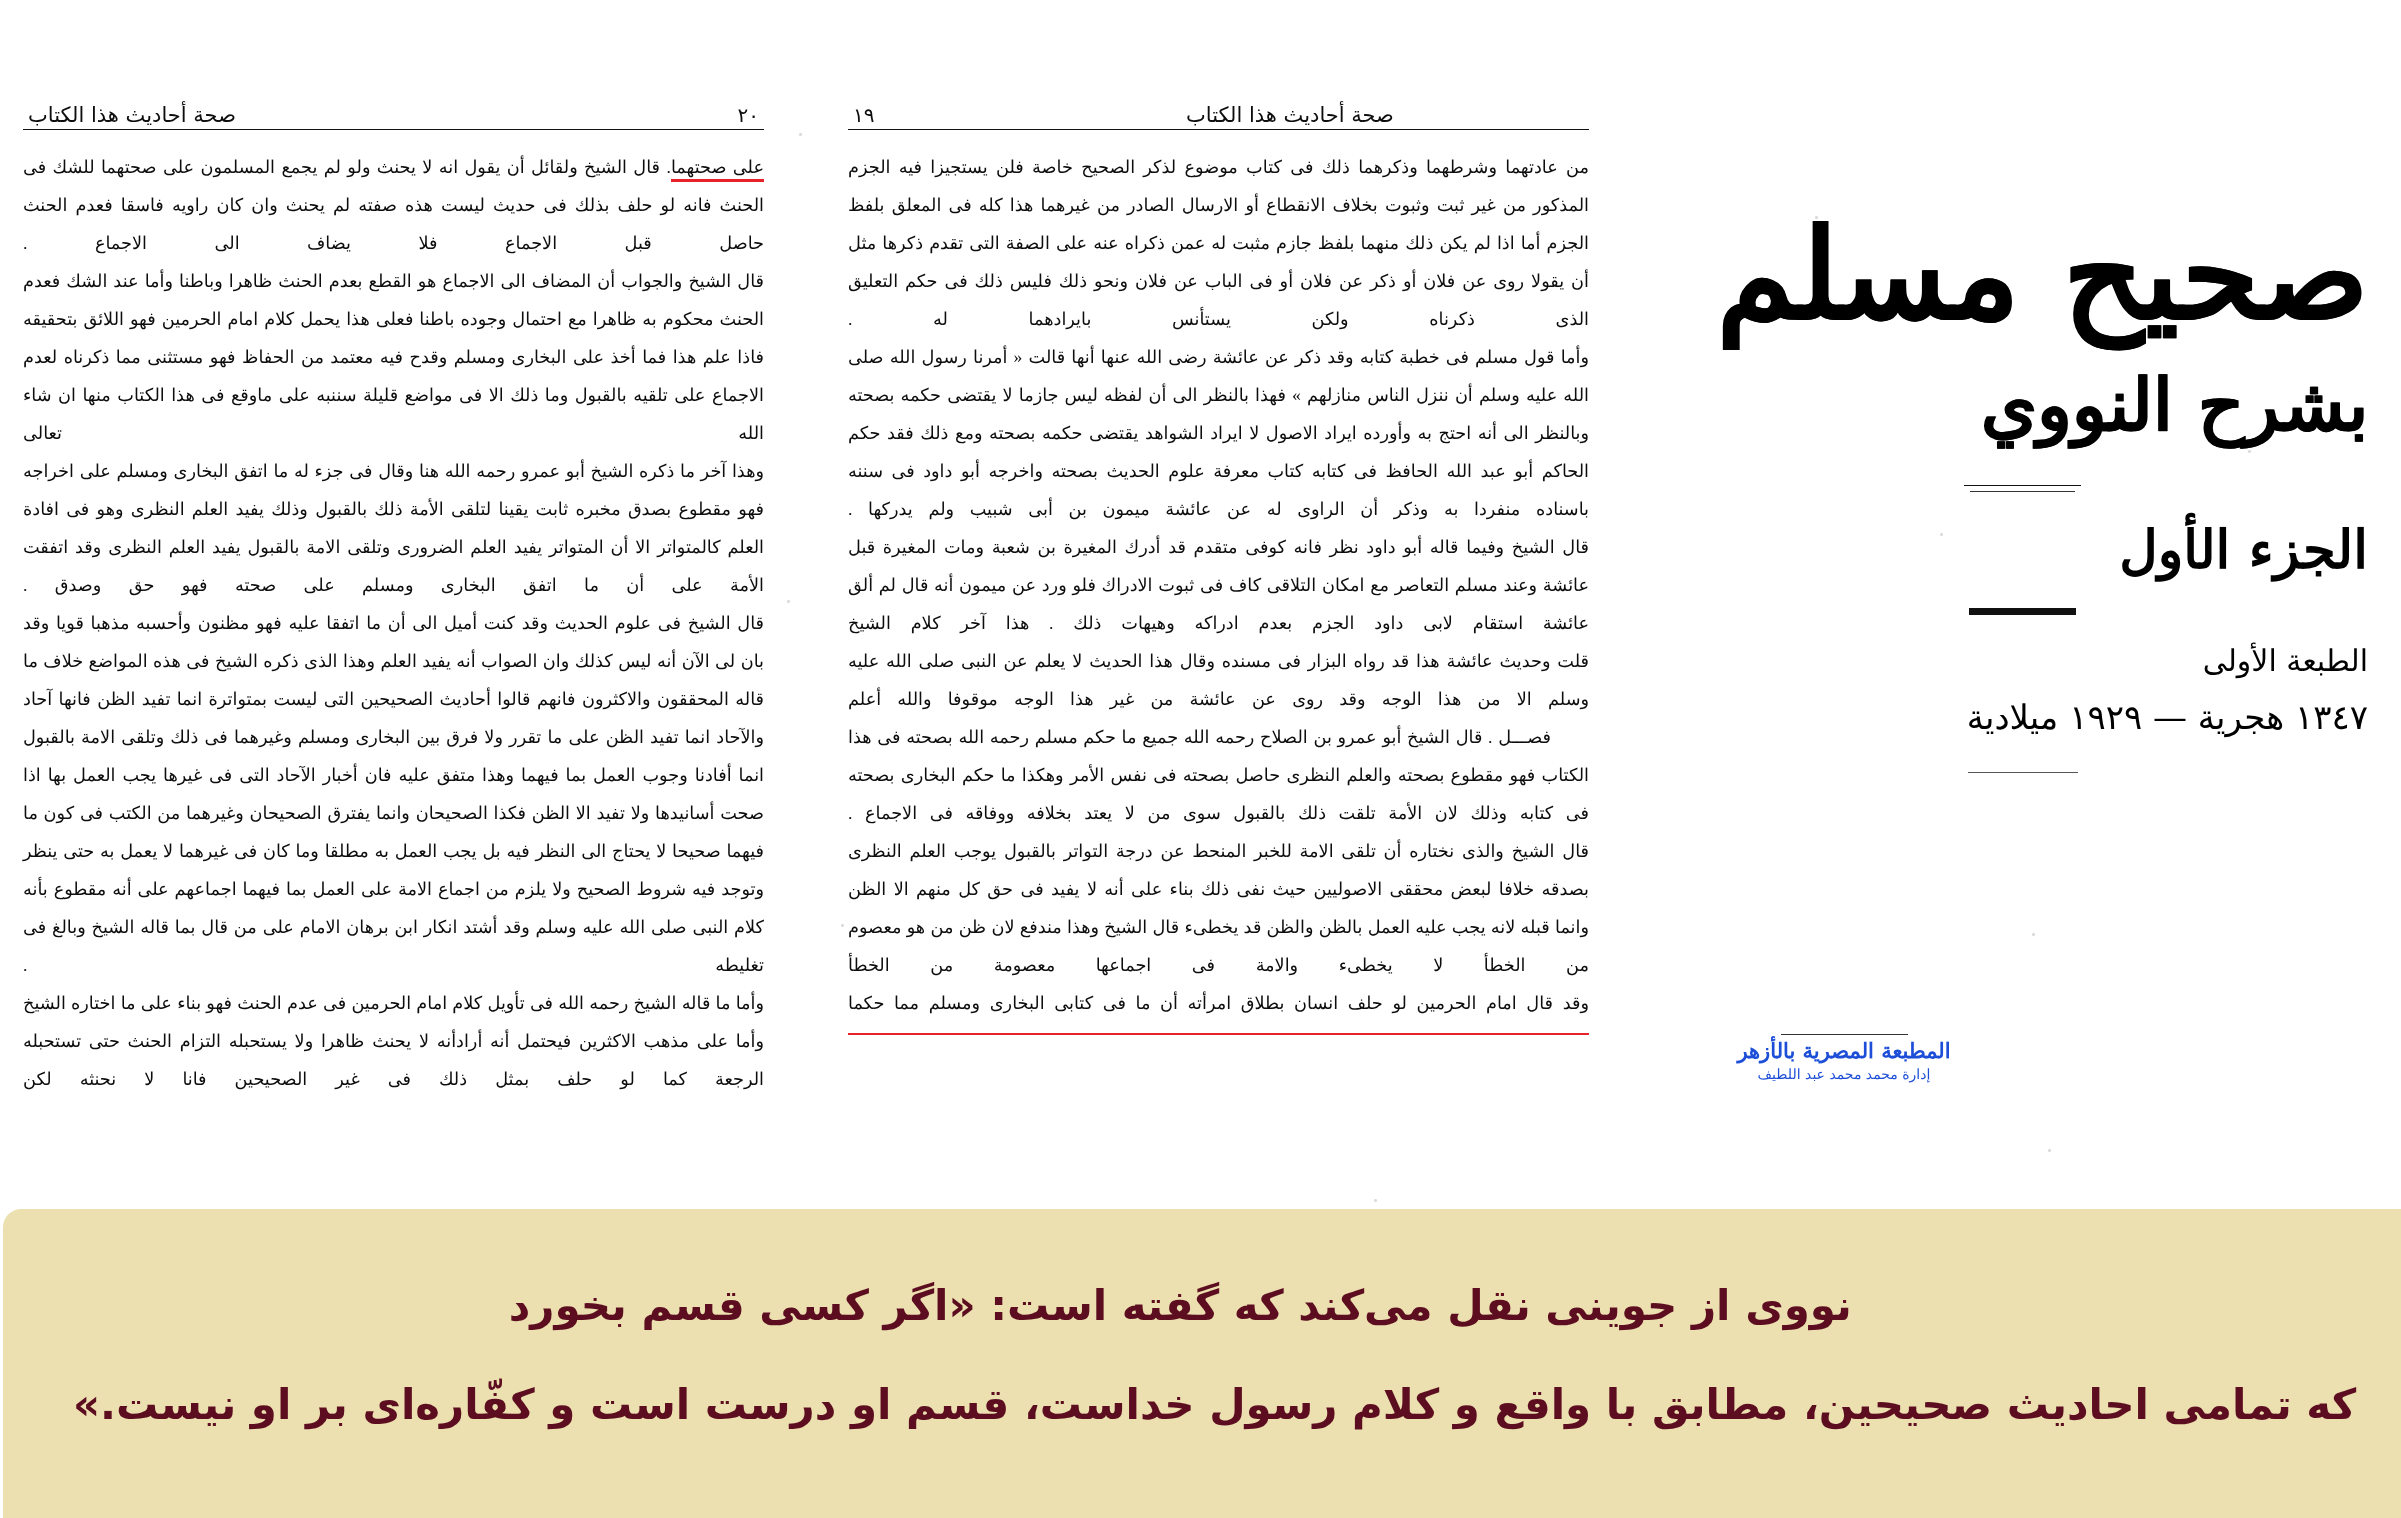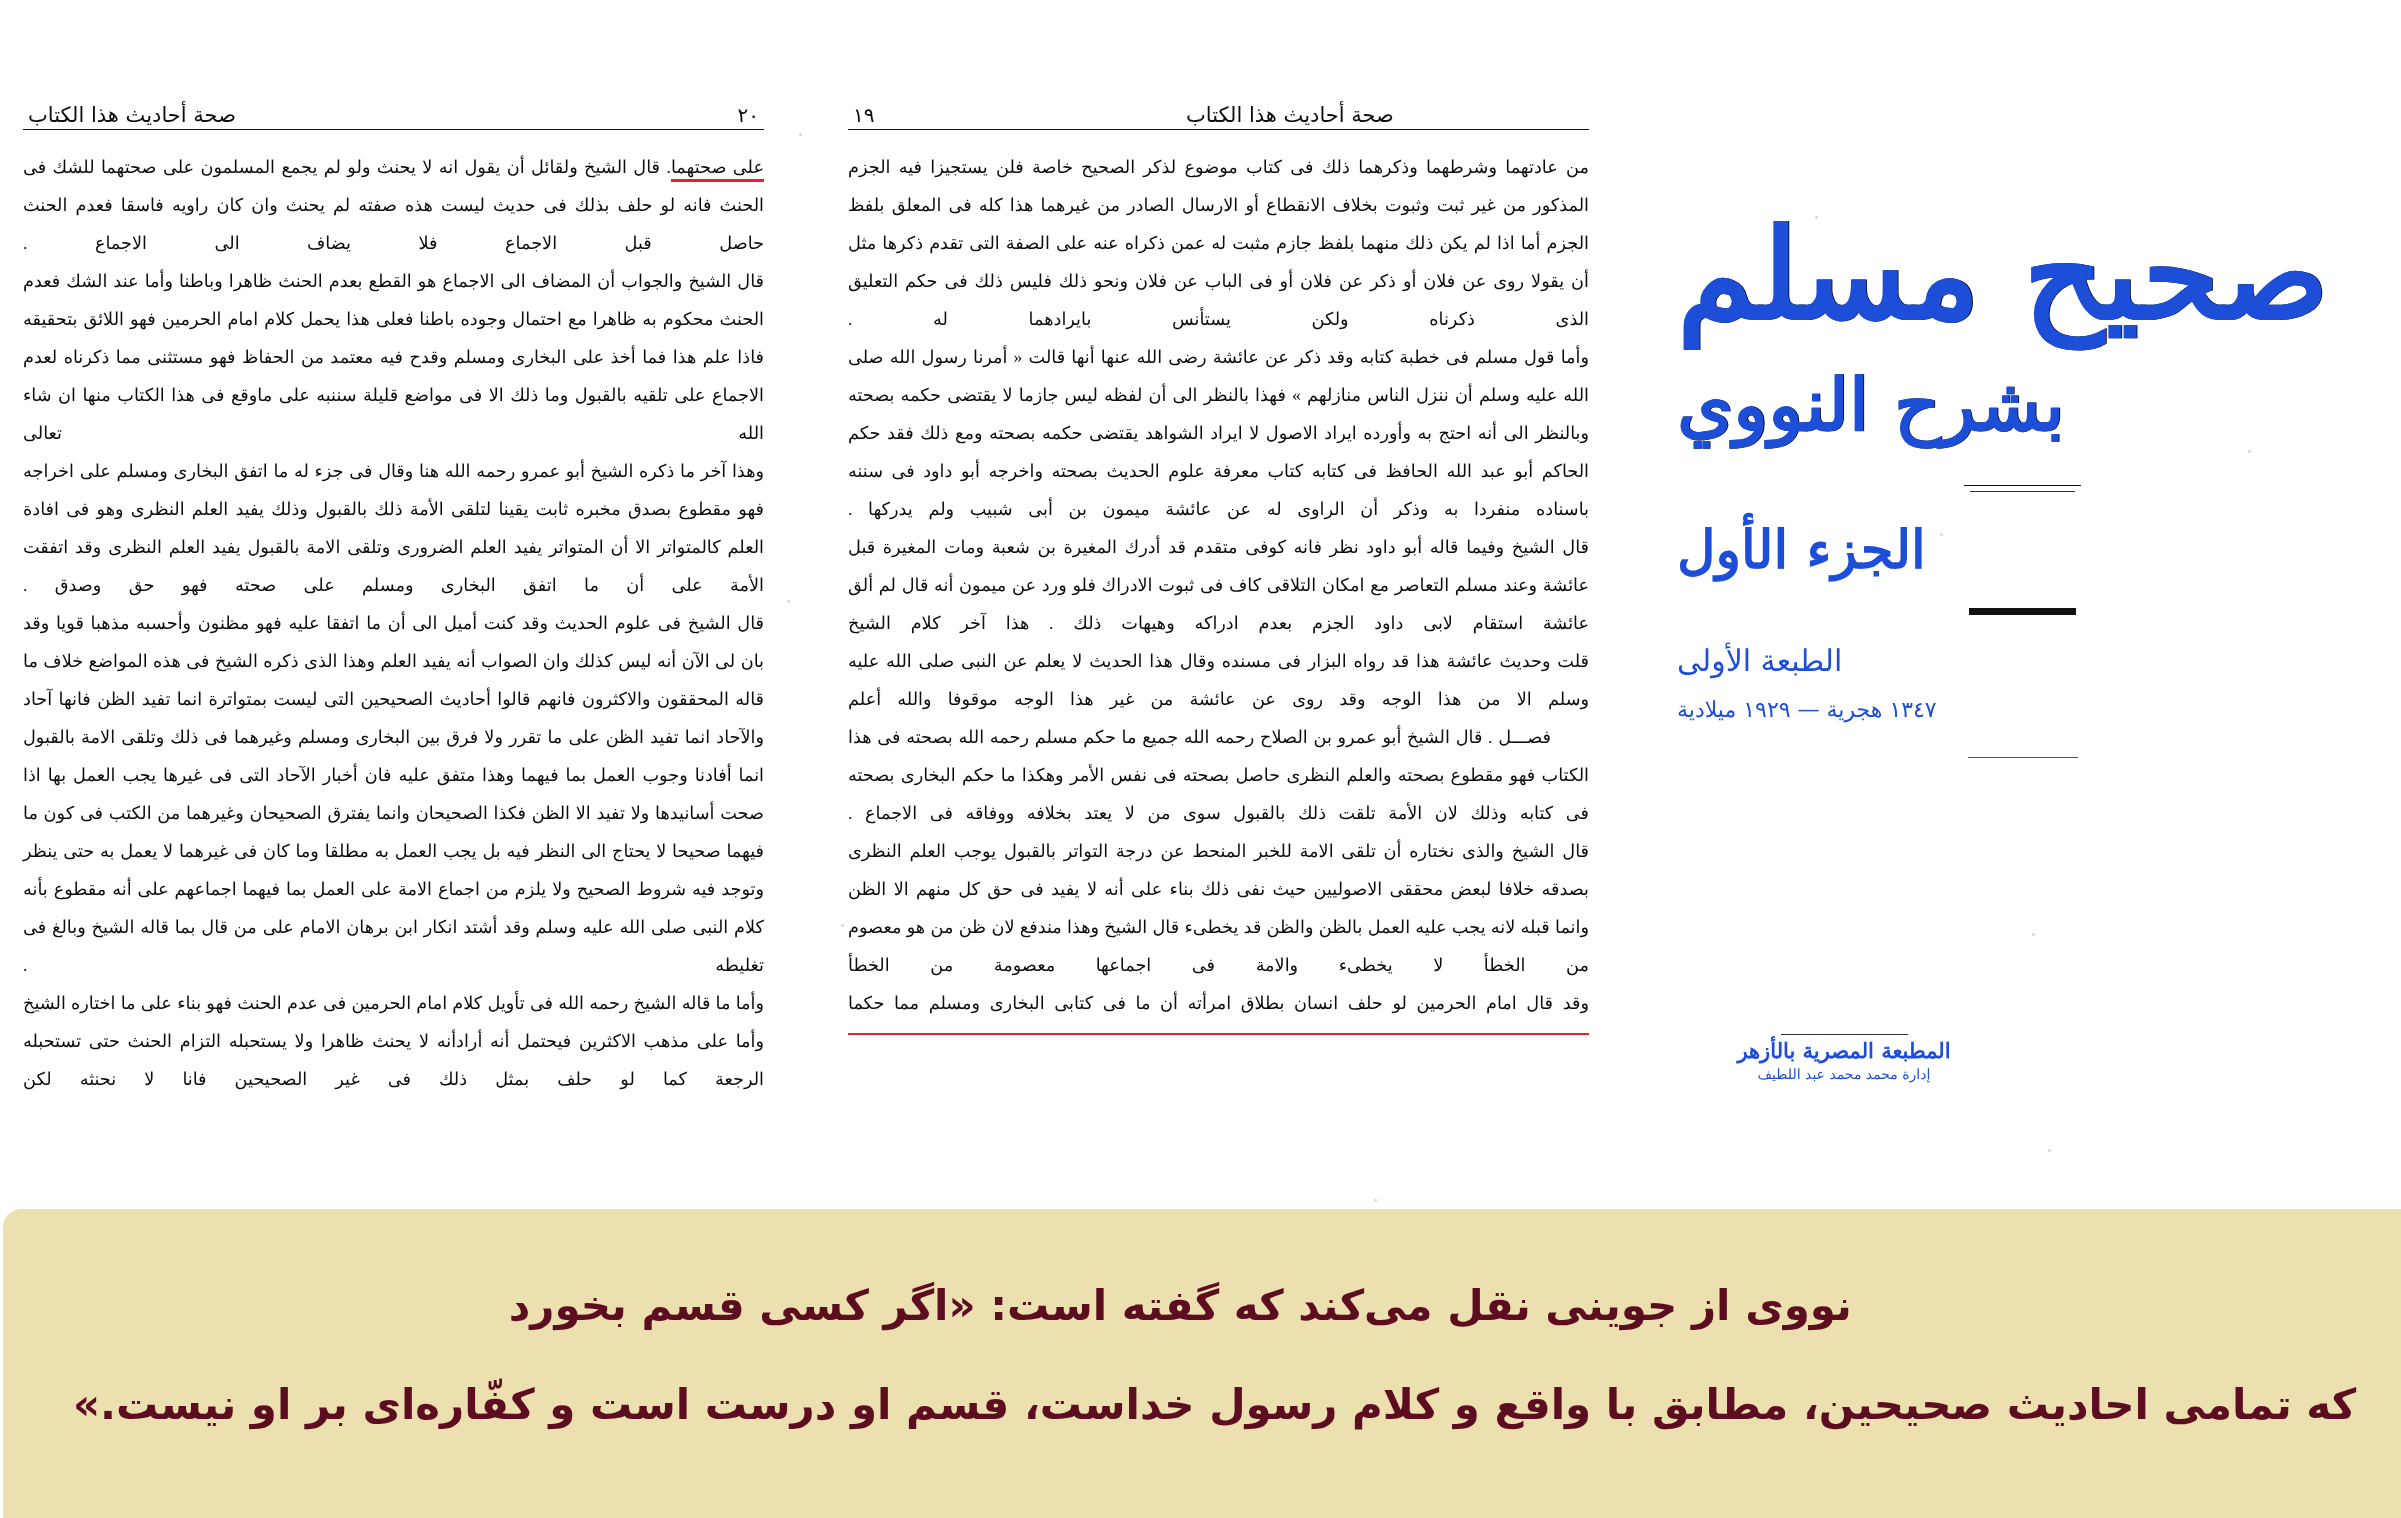--- a/index.html
+++ b/index.html
@@ -86,23 +86,23 @@
   
   #page-left   { left: 23px;   width: 741px; }
 
   
   #cover-panel {
     position: absolute;
     right: 33px;
     top: 117px;
     width: 691px;
     height: 1049px;
-    text-align: left;
-    direction: rtl;
-    color: #1d4ed8;
+    text-align: right;
+    direction: rtl;
+    color: #000000;
   }
   .cover-main-title {
     margin-top: 92px;
     font-size: 125px;
     font-weight: bold;
     line-height: 1.05;
     letter-spacing: -5px;
     font-family: "DejaVu Serif", serif;
     text-shadow: 0.8px 0 0 #000;
   }
@@ -139,21 +139,21 @@
     background: #111;
     margin: 28px auto 0 auto;
   }
   .cover-edition {
     margin-top: 28px;
     font-size: 30px;
     font-family: "DejaVu Serif", serif;
   }
   .cover-dates {
     margin-top: 18.3px;
-    font-size: 22px;
+    font-size: 34px;
     font-family: "DejaVu Serif", serif;
     white-space: nowrap;
   }
   .rule-bottom {
     width: 110px;
     height: 0;
     border-top: 1.7px solid #555;
     margin: 35px auto 0 auto;
   }
 

